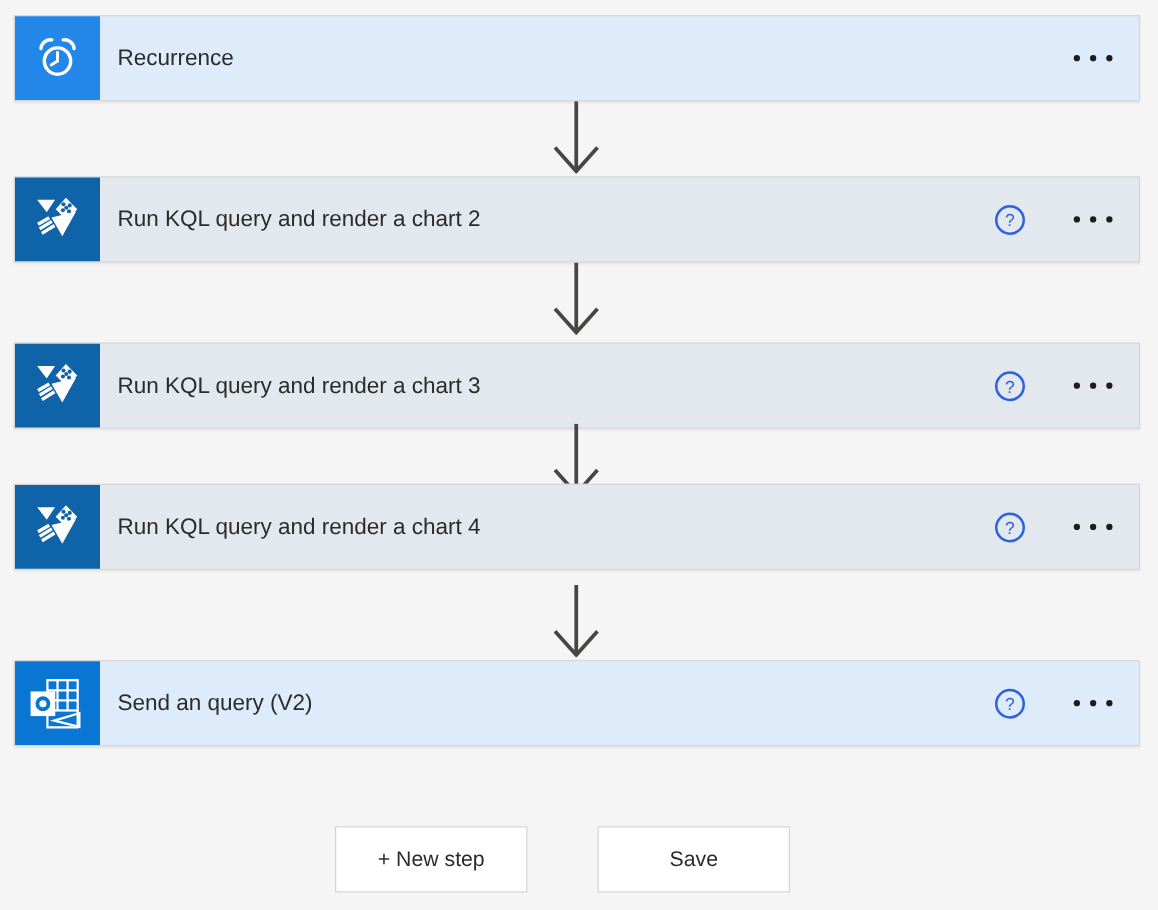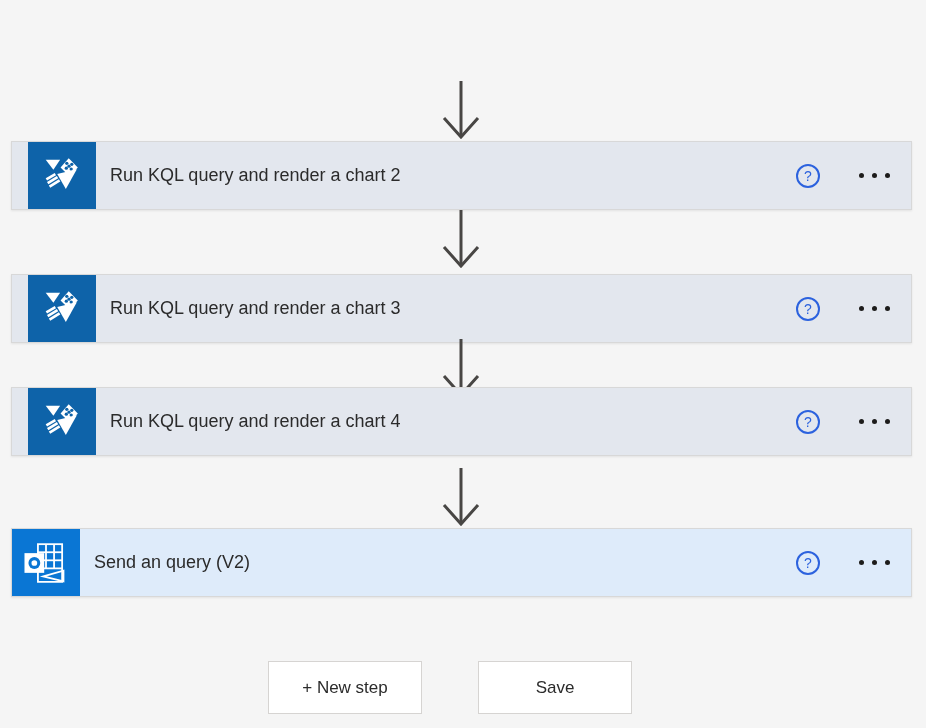--- a/index.html
+++ b/index.html
@@ -19,21 +19,21 @@
     width: 901px;
     height: 69px;
     box-sizing: border-box;
     border: 1px solid var(--card-border, #d8d8d8);
     box-shadow: 0 1px 2px rgba(0,0,0,0.08);
     display: flex;
     align-items: center;
     cursor: pointer;
   }
   .card.trigger { background: var(--trigger-card-bg, #deebfa); }
-  .card.action  { background: var(--action-card-bg, #e3e7ee); padding-left: 16px; }
+  .card.action  { background: var(--action-card-bg, #e3e7ee); }
 
   .icon-tile {
     width: 68px;
     height: 67px;
     flex: 0 0 68px;
     display: flex;
     align-items: center;
     justify-content: center;
   }
   .icon-tile.recurrence { background: var(--recurrence-icon-bg, #2287e9); }
@@ -120,20 +120,43 @@
   #new-step-btn { left: 268px; }
   #save-btn     { left: 478px; }
 
   .icon-svg { display: block; }
 </style>
 </head>
 <body>
 
 <div class="canvas">
 
+  <div class="card trigger" style="top:12px">
+    <div class="icon-tile recurrence">
+      <svg class="icon-svg" width="44" height="44" viewBox="0 0 48 48">
+        <g stroke="#ffffff" stroke-width="3" fill="none" stroke-linecap="round">
+          <circle cx="24" cy="26" r="11.5"></circle>
+          <path d="M9.5,15 A8.5,8.5 0 0 1 19,7.5"></path>
+          <path d="M38.5,15 A8.5,8.5 0 0 0 29,7.5"></path>
+        </g>
+        <g stroke="#ffffff" stroke-width="2.6" fill="none" stroke-linecap="round">
+          <line x1="24" y1="26" x2="24" y2="18.5"></line>
+          <line x1="24" y1="26" x2="18.5" y2="29.5"></line>
+        </g>
+      </svg>
+    </div>
+    <span class="card-title">Recurrence</span>
+    <div class="card-actions">
+      <button class="menu-btn" aria-label="Menu">
+        <span class="dot"></span>
+        <span class="dot"></span>
+        <span class="dot"></span>
+      </button>
+    </div>
+  </div>
 
   <svg class="arrow" style="top:81px" viewBox="0 0 40 58">
     <line x1="20" y1="0" x2="20" y2="55"></line>
     <polyline points="3,37 20,56 37,37"></polyline>
   </svg>
 
   <div class="card action" style="top:141px">
     <div class="icon-tile kusto">
       <svg class="icon-svg" width="46" height="46" viewBox="0 0 48 48">
         <polygon points="7,7 22,7 15,17.5" fill="#ffffff"></polygon>

